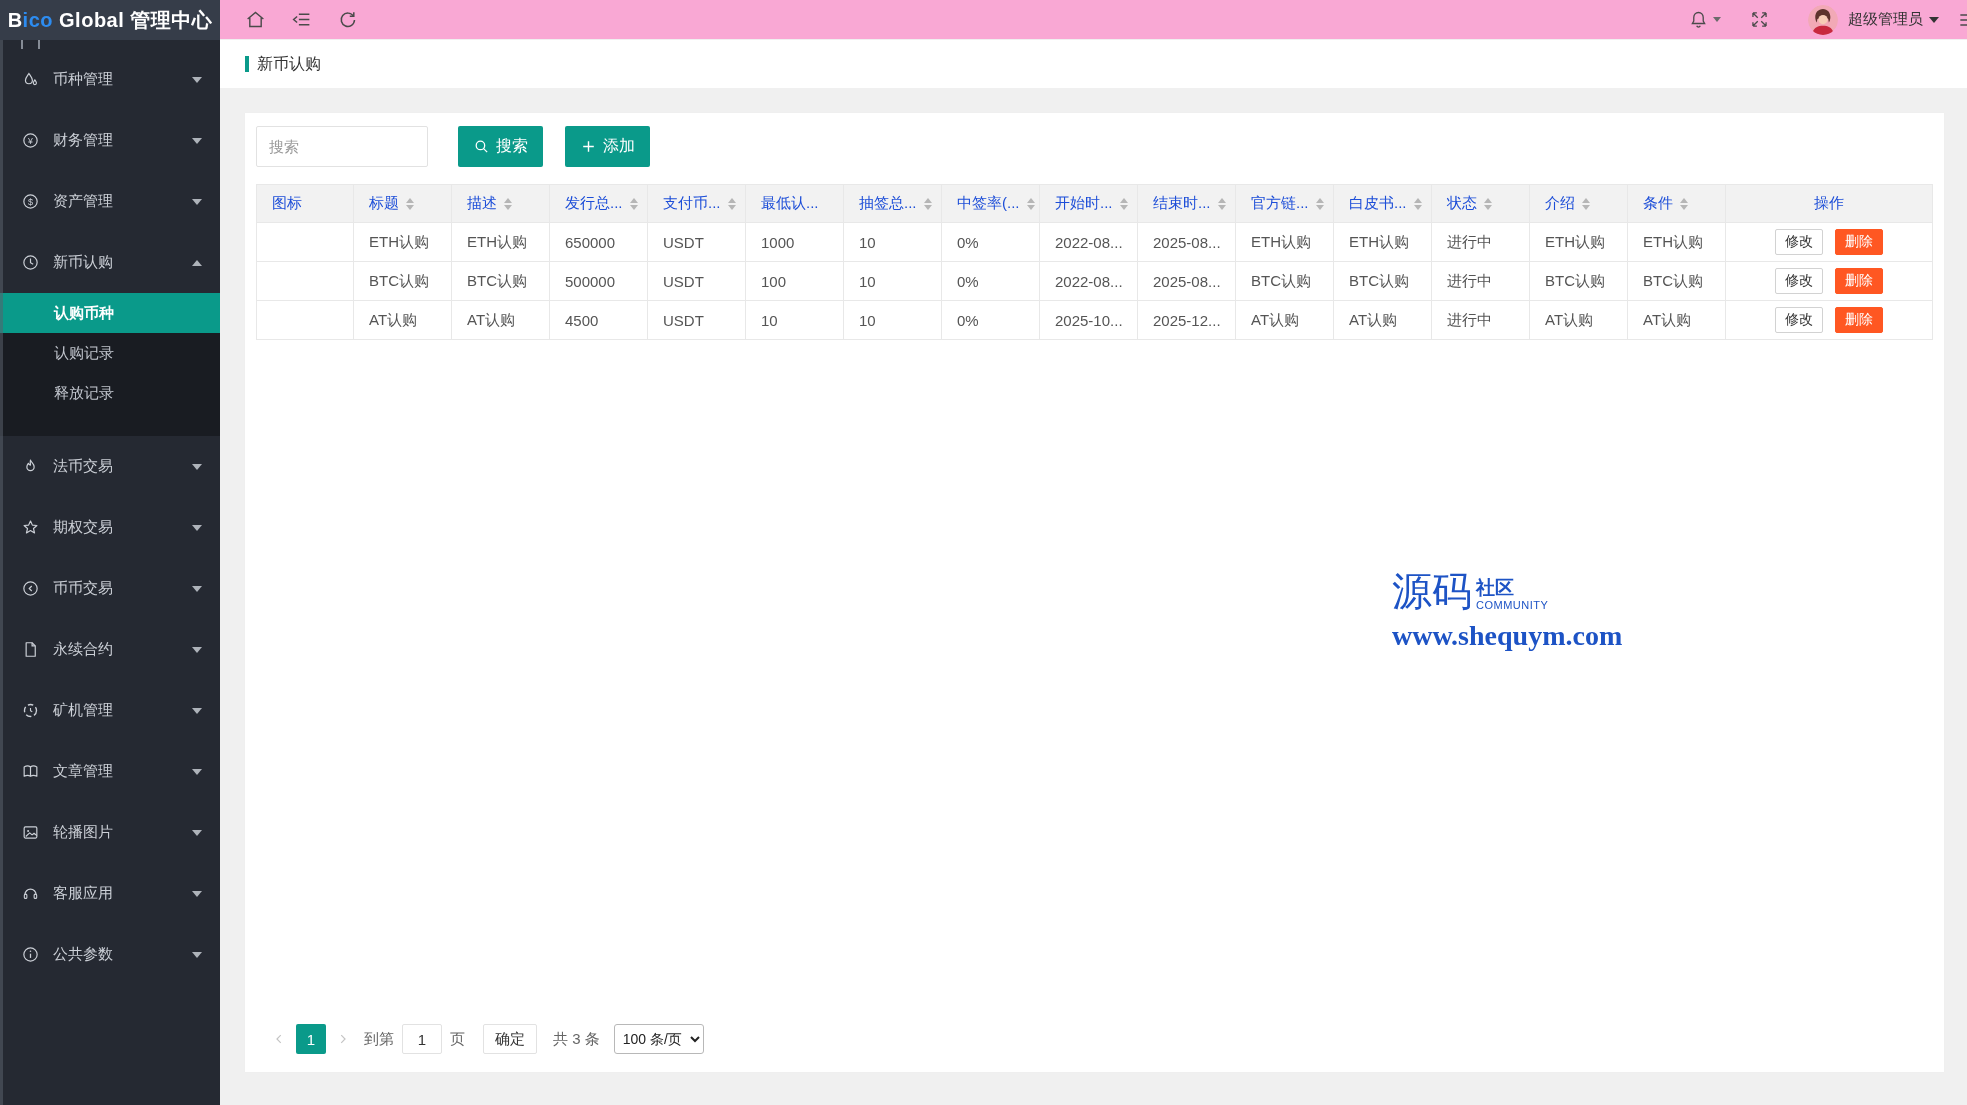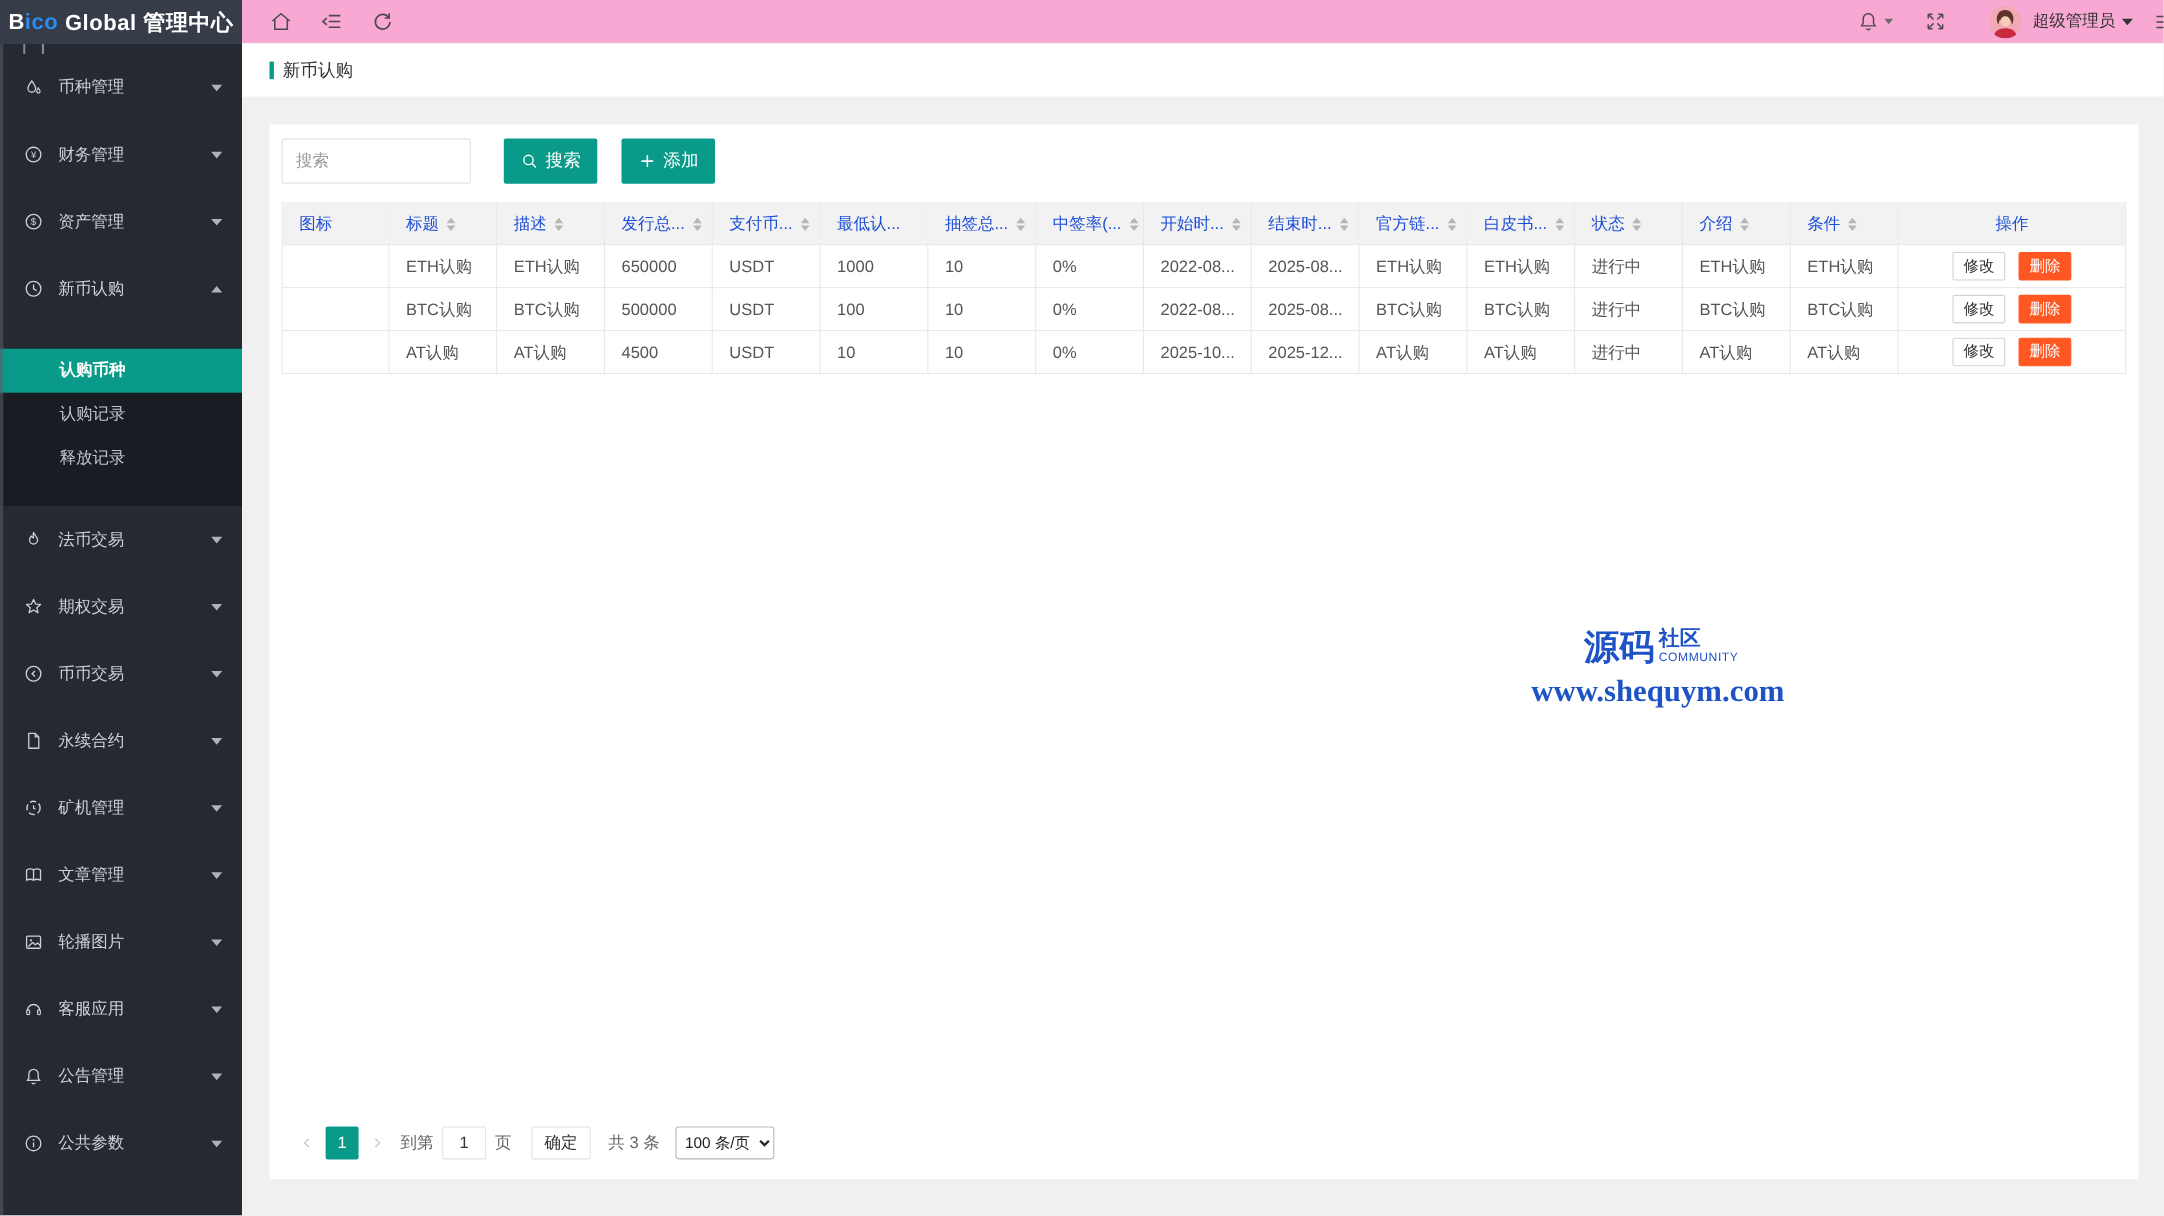--- a/index.html
+++ b/index.html
@@ -16,21 +16,21 @@
   .menu { height:calc(100% - 40px); overflow:hidden; }
   .clipped-item { height:9px; overflow:hidden; display:flex; align-items:flex-end; padding-left:21px; }
   .clipped-item .frag { width:19px; height:14px; border:2px solid #868c96; border-bottom:none; border-radius:3px 3px 0 0; }
   .side-item { position:relative; height:61px; display:flex; align-items:center; padding:0 18px 0 21px;
     color:#ccd0d7; cursor:pointer; }
   .side-item .sicon { width:19px; height:19px; stroke:#ccd0d7; flex:0 0 19px; }
   .side-item .slabel { margin-left:13px; font-size:15px; flex:1; }
   .caret { width:0; height:0; border-left:5px solid transparent; border-right:5px solid transparent; }
   .caret.down { border-top:6px solid #aeb3ba; }
   .caret.up { border-bottom:6px solid #aeb3ba; }
-  .submenu { background:#191c22; padding-bottom:23px;margin-top:24px; }
+  .submenu { background:#191c22; padding-bottom:23px; }
   .sub-item { height:40px; line-height:40px; padding-left:54px; font-size:15px; color:#c0c4cc; cursor:pointer; }
   .sub-item.active { background:var(--accent); color:#fff; font-weight:bold; }
 
   
   .main { flex:1; display:flex; flex-direction:column; min-width:0; }
   .topbar { height:40px; background:#f9a8d4; border-bottom:1px solid #f0f0f0;
     display:flex; align-items:center; padding:0 0 0 25px; }
   .tb-icon { width:21px; height:21px; stroke:#4a4a4a; fill:none; cursor:pointer; }
   .tb-btn { background:none; border:none; margin-right:25px; display:flex; align-items:center; cursor:pointer; }
   .tb-right { margin-left:auto; display:flex; align-items:center; }
@@ -73,21 +73,21 @@
   .sort .su { border-bottom:5px solid #b6b6b6; margin-bottom:2px; }
   .sort .sd { border-top:5px solid #b6b6b6; }
   .btn-edit { height:26px; padding:0 9px; background:#fff; border:1px solid #d2d2d2; border-radius:2px;
     font-size:14px; color:#333; cursor:pointer; font-family:inherit; }
   .btn-del { height:26px; padding:0 9px; background:var(--danger); border:1px solid var(--danger); border-radius:2px;
     font-size:14px; color:#fff; cursor:pointer; margin-left:12px; font-family:inherit; }
 
   
   .watermark { position:absolute; left:1147px; top:458px; color:var(--wm); pointer-events:none; }
   .wm-row { display:flex; align-items:flex-end; }
-  .wm-large { font-size:32px; font-weight:bold; line-height:1;margin-left:48px; }
+  .wm-large { font-size:40px; font-weight:normal; line-height:1; }
   .wm-col { display:flex; flex-direction:column; margin-left:4px; }
   .wm-small { font-size:19px; font-weight:bold; line-height:1.1; }
   .wm-en { font-size:11px; letter-spacing:.5px; line-height:1.1; }
   .wm-url { font-family:"Liberation Serif","DejaVu Serif",serif; font-weight:bold; font-size:28px; margin-top:9px; }
 
   
   .pagination { margin-top:auto; display:flex; align-items:center; padding-left:10px; font-size:15px; color:#666; }
   .pg-arrow { background:none; border:none; cursor:pointer; display:flex; align-items:center; padding:0 6px; }
   .pg-arrow svg { width:14px; height:14px; stroke:#c4c4c4; fill:none; }
   .pg-num { width:30px; height:30px; background:var(--accent); color:#fff; border:none; border-radius:2px;
@@ -292,27 +292,20 @@
             <use href="#i-image"></use>
           </svg>
       <span class="slabel">轮播图片</span>
       <span class="caret down"></span>
     </div>
         <div class="side-item">
       <svg class="sicon">
             <use href="#i-headset"></use>
           </svg>
       <span class="slabel">客服应用</span>
-      <span class="caret down"></span>
-    </div>
-        <div class="side-item">
-      <svg class="sicon">
-            <use href="#i-bell"></use>
-          </svg>
-      <span class="slabel">公告管理</span>
       <span class="caret down"></span>
     </div>
         <div class="side-item">
       <svg class="sicon">
             <use href="#i-info"></use>
           </svg>
       <span class="slabel">公共参数</span>
       <span class="caret down"></span>
     </div>
       </nav>

